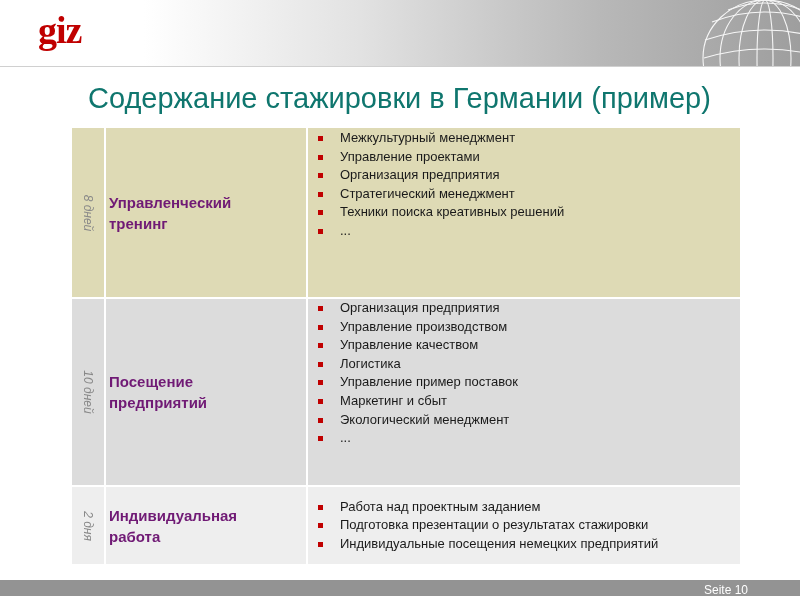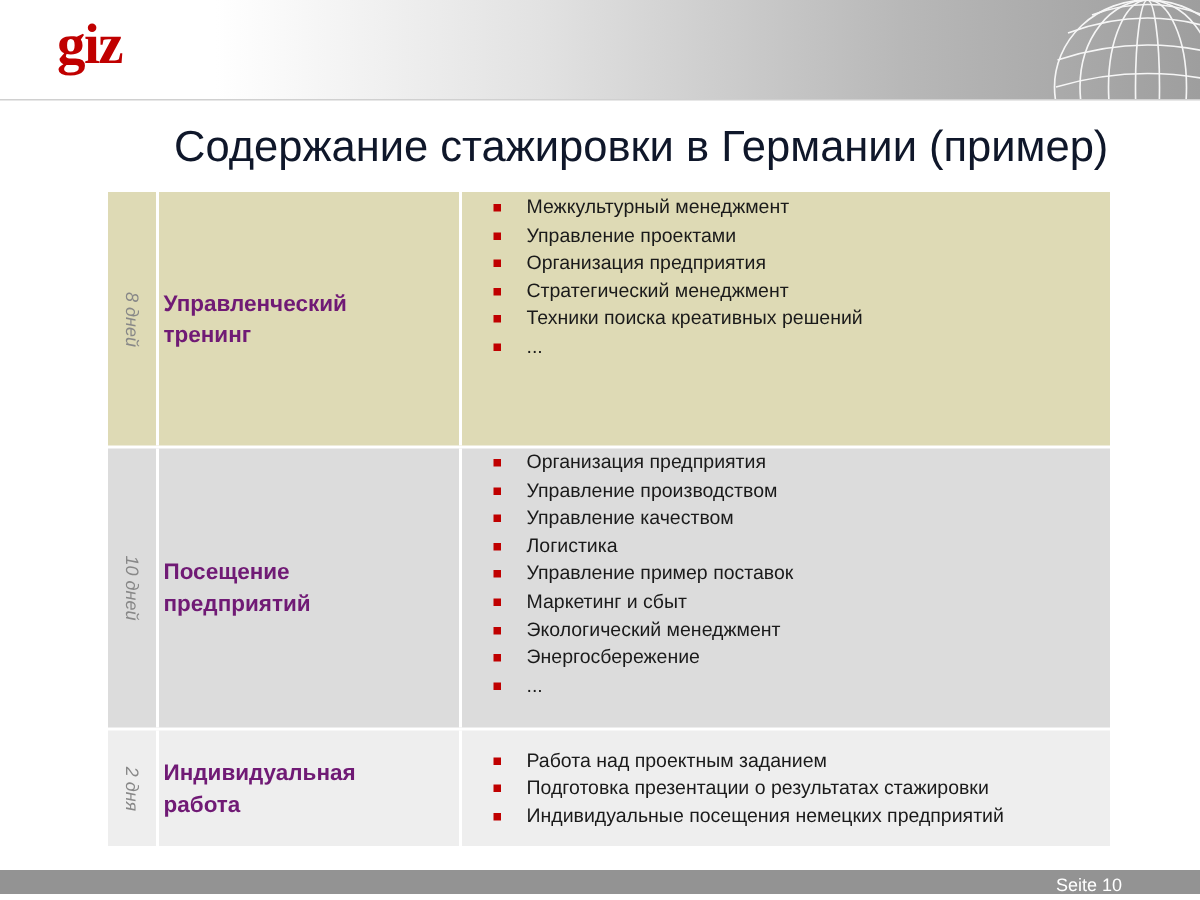--- a/index.html
+++ b/index.html
@@ -2,31 +2,31 @@
 <html><head>
 <meta charset="utf-8">
 <style>
   html, body { margin:0; padding:0; }
   body { width:800px; height:600px; position:relative; overflow:hidden; background:#ffffff; font-family:"Liberation Sans", sans-serif; }
   .header { position:absolute; left:0; top:0; width:800px; height:66px;
     background:linear-gradient(to right, #ffffff 0%, #ffffff 18%, #e2e2e2 45%, #b8b8b8 75%, #9e9e9e 100%); }
   .header-line { position:absolute; left:0; top:66px; width:800px; height:1px; background:#d0d0d0; }
   .logo { position:absolute; left:38px; top:8px; font-size:38px; font-weight:bold; color:#c00000; letter-spacing:-1px; font-family:Liberation Serif, serif; }
   .globe { position:absolute; left:690px; top:0; width:110px; height:66px; overflow:hidden; }
-  .title { position:absolute; left:88px; top:82px; font-size:29px; color:#0f172a; white-space:nowrap;margin-left:28px; }
+  .title { position:absolute; left:88px; top:82px; font-size:29px; color:#0f766e; white-space:nowrap; }
   .table { position:absolute; left:72px; top:128px; width:668px; }
   .row { display:flex; position:relative; margin-bottom:2px; }
   .row.r1 { background:#dedab5; height:169px; }
   .row.r2 { background:#dcdcdc; height:186px; }
   .row.r3 { background:#eeeeee; height:77px; }
   .days { width:32px; border-right:2px solid #ffffff; position:relative; }
   .days span { position:absolute; left:50%; top:50%; transform:translate(-50%,-50%) rotate(90deg); white-space:nowrap; font-size:12px; font-style:italic; color:#888888; }
   .topic { width:202px; border-right:2px solid #ffffff; display:flex; align-items:center; padding-left:3px; box-sizing:border-box; }
   .topic span { font-size:15px; font-weight:bold; color:#701a75; line-height:21px; width:170px; }
-  .items { flex:1; padding-left:15px; box-sizing:border-box; display:flex; flex-direction:column; justify-content:center; }
+  .items { flex:1; padding-left:4px; box-sizing:border-box; display:flex; flex-direction:column; justify-content:center; }
   .items ul { list-style:none; margin:0; padding:0; }
   .items li { position:relative; padding-left:28px; font-size:13px; color:#1a1a1a; line-height:18.6px; white-space:nowrap; }
   .items li::before { content:""; position:absolute; left:6px; top:7px; width:5px; height:5px; background:#c00000; }
   .r1 .items { justify-content:flex-start; padding-top:1px; }
   .r2 .items { justify-content:flex-start; padding-top:0; }
   .footer { position:absolute; left:0; top:580px; width:800px; height:16px; background:#939393; }
   .footer span { position:absolute; right:52px; top:3px; font-size:12px; color:#ffffff; }
 </style>
 </head>
 <body>
@@ -77,21 +77,20 @@
       </div>
     <div class="items">
       <ul>
         <li>Организация предприятия</li>
         <li>Управление производством</li>
         <li>Управление качеством</li>
         <li>Логистика</li>
         <li>Управление пример поставок</li>
         <li>Маркетинг и сбыт</li>
         <li>Экологический менеджмент</li>
-        <li>Энергосбережение</li>
         <li>...</li>
       </ul>
     </div>
   </div>
   <div class="row r3">
     <div class="days">
         <span>2 дня</span>
       </div>
     <div class="topic">
         <span>Индивидуальная работа</span>

